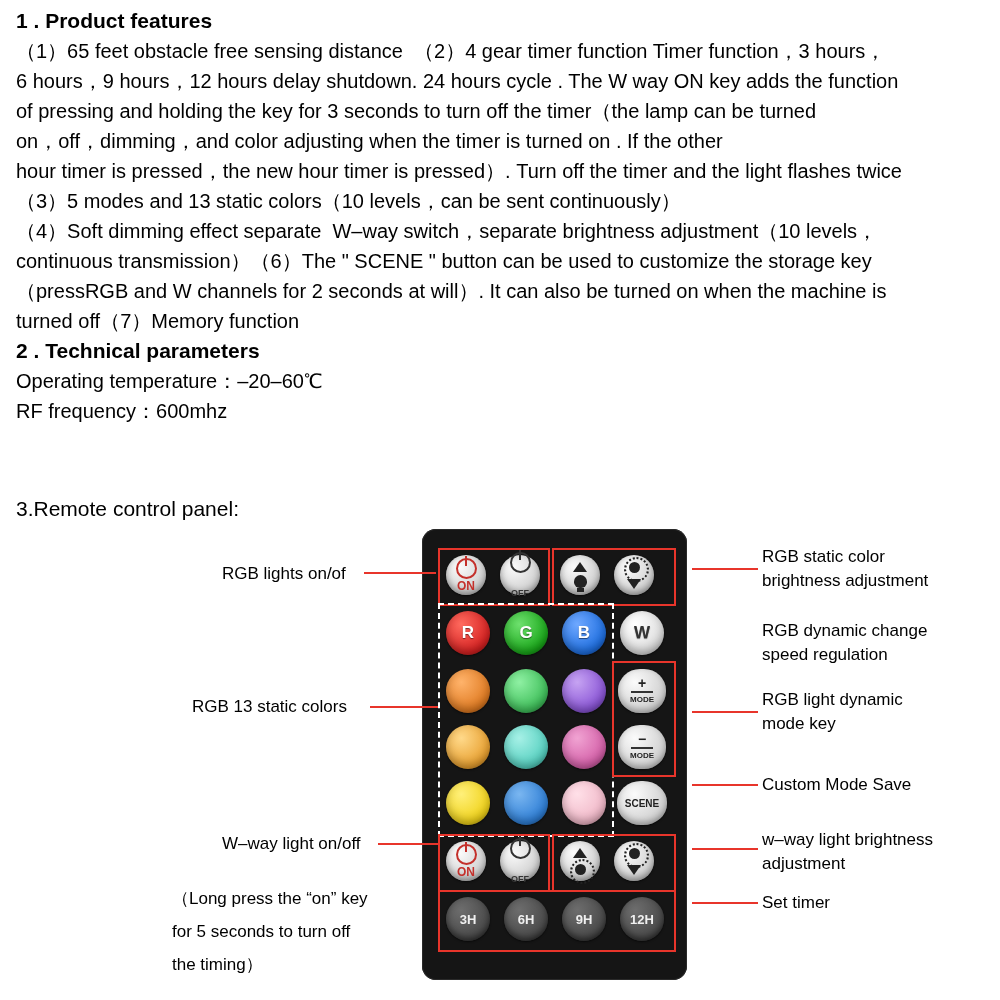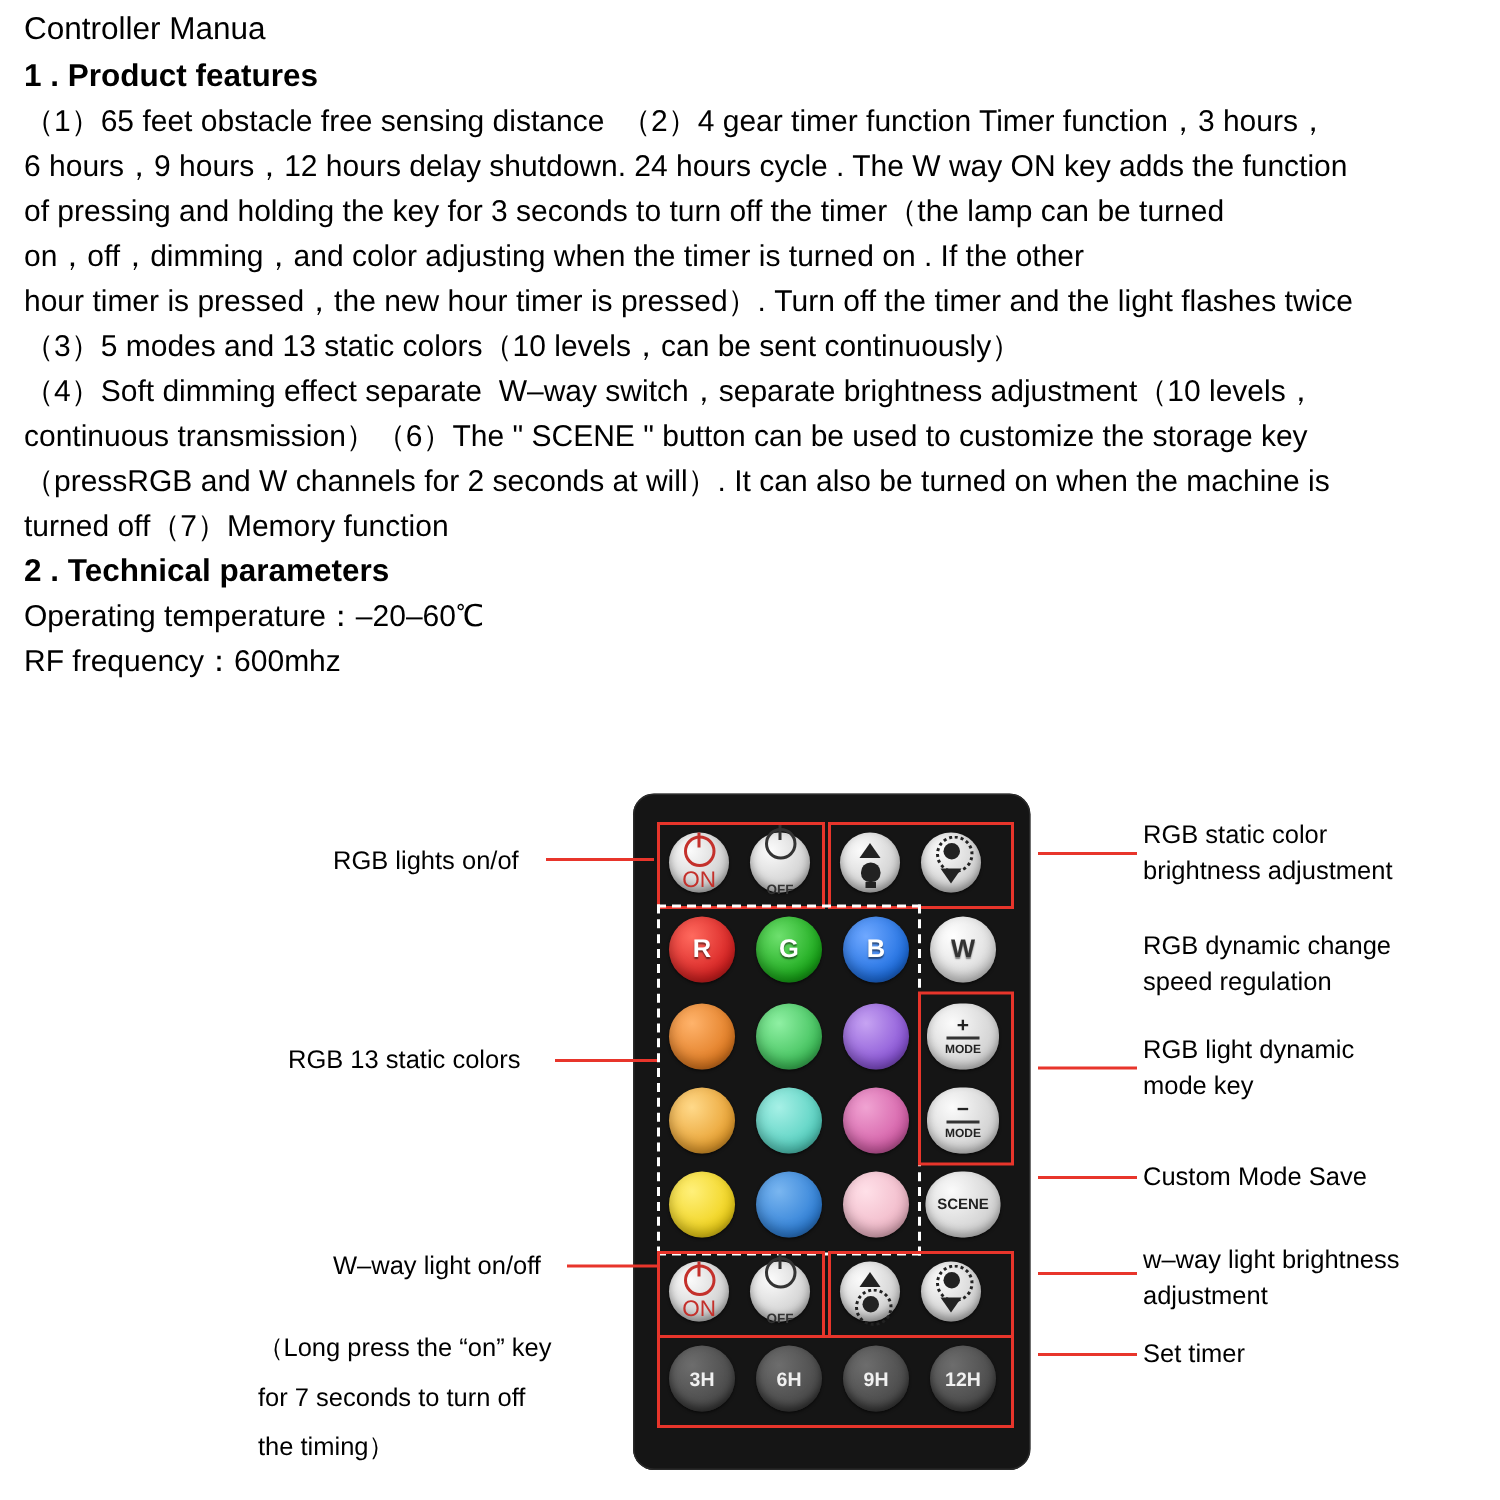--- a/index.html
+++ b/index.html
@@ -54,21 +54,21 @@
   .r40{width:40px;height:40px;}
 
   .onbtn .ring{
     width:17px;height:17px;border:2px solid #c4302b;border-radius:50%;
     position:relative;
   }
   .onbtn .ring:after{
     content:"";position:absolute;left:50%;top:-4px;width:2px;height:10px;
     background:#c4302b;transform:translateX(-50%);
   }
-  .onlabel{font-size:15px;color:#c4302b;font-weight:normal;margin-top:1px;}
+  .onlabel{font-size:12px;color:#c4302b;font-weight:bold;margin-top:1px;}
   .offlabel{font-size:9px;color:#333;font-weight:bold;margin-top:16px;}
   .offbtn .ring{
     width:17px;height:17px;border:2px solid #333;border-radius:50%;position:relative;
   }
   .offbtn .ring:after{
     content:"";position:absolute;left:50%;top:-4px;width:2px;height:10px;
     background:#333;transform:translateX(-50%);
   }
   .stack{display:flex;flex-direction:column;align-items:center;justify-content:center;line-height:1;}
 
@@ -131,37 +131,37 @@
     content:"";position:absolute;left:-5px;top:-5px;width:21px;height:21px;
     border-radius:50%;border:2px dotted #222;
   }
 </style>
 </head>
 <body>
 
 <div class="doc">
 
   <div class="text-block">
-    <div class="title">Controller Manua</div>
     <div class="h2">1 . Product features</div>
     <div class="para">（1）65 feet obstacle free sensing distance  （2）4 gear timer function Timer function，3 hours，
 6 hours，9 hours，12 hours delay shutdown. 24 hours cycle . The W way ON key adds the function
 of pressing and holding the key for 3 seconds to turn off the timer（the lamp can be turned
 on，off，dimming，and color adjusting when the timer is turned on . If the other
 hour timer is pressed，the new hour timer is pressed）. Turn off the timer and the light flashes twice
 （3）5 modes and 13 static colors（10 levels，can be sent continuously）
 （4）Soft dimming effect separate  W–way switch，separate brightness adjustment（10 levels，
 continuous transmission）（6）The " SCENE " button can be used to customize the storage key
 （pressRGB and W channels for 2 seconds at will）. It can also be turned on when the machine is
 turned off（7）Memory function</div>
     <div class="h2">2 . Technical parameters</div>
     <div class="para">Operating temperature：–20–60℃
 RF frequency：600mhz</div>
   </div>
 
+  <div class="section3">3.Remote control panel:</div>
 
   <div class="remote">
 
     <div class="btn grey r40 onbtn" style="left:24px;top:26px;">
       <div class="stack">
         <div class="ring"></div>
         <div class="onlabel">ON</div>
       </div>
     </div>
     <div class="btn grey r40 offbtn" style="left:78px;top:26px;">
@@ -275,21 +275,21 @@
   <div class="callout" style="left:222px;top:562px;">RGB lights on/of</div>
   <div class="line" style="left:364px;top:572px;width:72px;"></div>
 
   <div class="callout" style="left:192px;top:695px;">RGB 13 static colors</div>
   <div class="line" style="left:370px;top:706px;width:68px;"></div>
 
   <div class="callout" style="left:222px;top:832px;">W–way light on/off</div>
   <div class="line" style="left:378px;top:843px;width:62px;"></div>
 
   <div class="callout" style="left:172px;top:882px;white-space:pre-line;line-height:33px;">（Long press the “on” key
-for 7 seconds to turn off
+for 5 seconds to turn off
 the timing）</div>
 
   <div class="callout" style="left:762px;top:545px;white-space:pre-line;">RGB static color
 brightness adjustment</div>
   <div class="line" style="left:692px;top:568px;width:66px;"></div>
 
   <div class="callout" style="left:762px;top:688px;white-space:pre-line;">RGB light dynamic
 mode key</div>
 
   <div class="callout" style="left:762px;top:619px;white-space:pre-line;">RGB dynamic change

